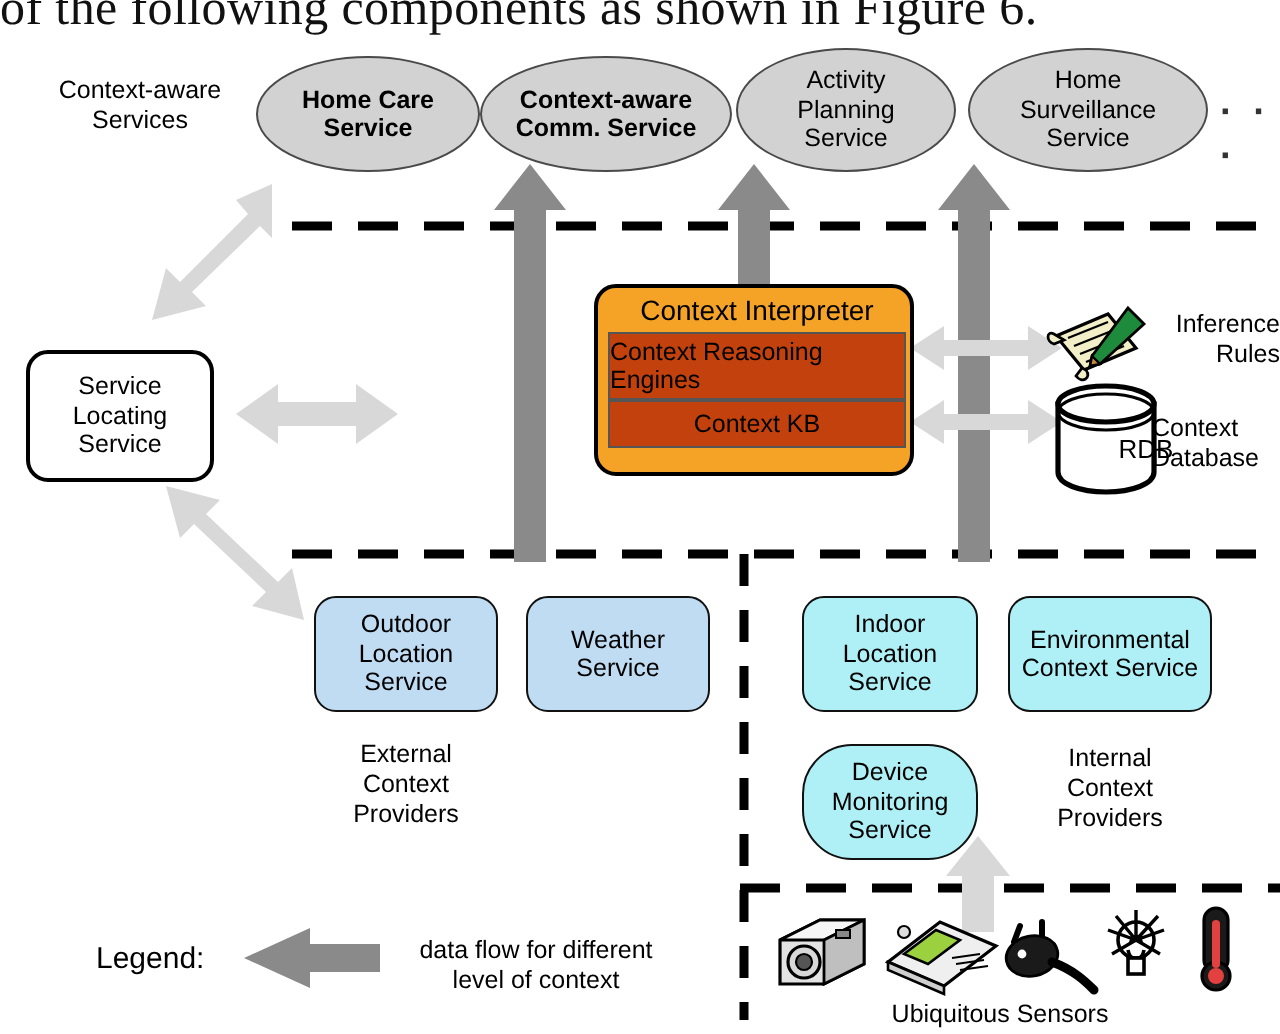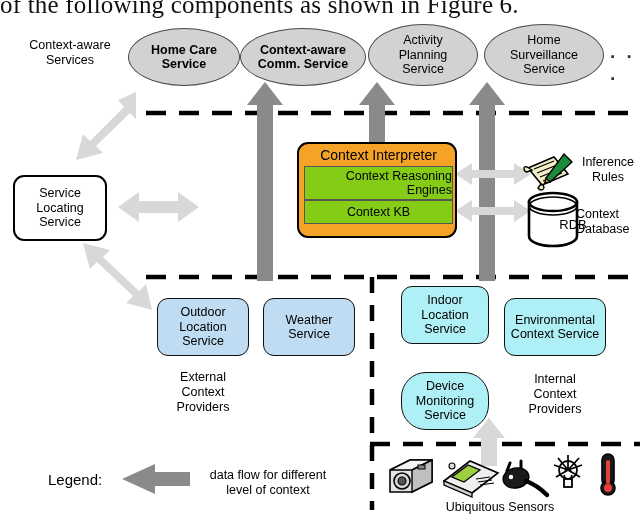--- a/index.html
+++ b/index.html
@@ -40,22 +40,22 @@
 
   .interp{
     position:absolute;background:#f5a327;border:2.8px solid #000;
     border-radius:11px;box-sizing:border-box;padding:3px 2px 6px 5px;
   }
   .interp-title{
     text-align:center;font-size:14px;line-height:17px;color:#000;
     padding-bottom:2px;
   }
   .interp-row{
-    background:#84cc16;border:1.4px solid #555;box-sizing:border-box;
-    text-align:right;font-size:12.5px;line-height:14.5px;color:#000;
+    background:#c2410c;border:1.4px solid #555;box-sizing:border-box;
+    text-align:left;font-size:12.5px;line-height:14.5px;color:#000;
     display:flex;align-items:center;justify-content:center;
   }
   .interp-row + .interp-row{border-top:none;}
 
   .plain{position:absolute;text-align:center;font-size:12.5px;
     line-height:15px;color:#000;}
 
   .ellipsis-dots{position:absolute;font-size:19px;color:#333;
     letter-spacing:2.5px;font-weight:bold;}
 
@@ -240,21 +240,21 @@
       <div>
         <span>Context Reasoning</span>
         <span>Engines</span>
       </div>
     </div>
     <div class="interp-row" style="height:24px;border-top:1.4px solid #555;">
       <span>Context KB</span>
     </div>
   </div>
 
-  <div class="plain" style="left:576px;top:155px;width:64px;white-space:pre-line;text-align:center;">Inference
+  <div class="plain" style="left:576px;top:155px;width:64px;white-space:pre-line;text-align:right;">Inference
 Rules</div>
 
   <div class="plain" style="left:576px;top:207px;width:64px;white-space:pre-line;text-align:left;">Context
 Database</div>
 
   <div class="plain" style="left:550px;top:217px;width:46px;font-size:13px;font-weight:normal;">RDB</div>
 
   <div class="node bluebox" style="left:157px;top:298px;width:92px;height:58px;">
     <div>
       <span>Outdoor</span>
@@ -268,21 +268,21 @@
       <span>Weather</span>
       <span>Service</span>
     </div>
   </div>
 
 
   <div class="plain" style="left:155px;top:370px;width:96px;white-space:pre-line;">External
 Context
 Providers</div>
 
-  <div class="node cyanbox" style="left:401px;top:286px;width:88px;height:58px;">
+  <div class="node cyanbox" style="left:401px;top:298px;width:88px;height:58px;">
     <div>
       <span>Indoor</span>
       <span>Location</span>
       <span>Service</span>
     </div>
   </div>
 
   <div class="node cyanbox" style="left:504px;top:298px;width:102px;height:58px;">
     <div>
       <span>Environmental</span>

